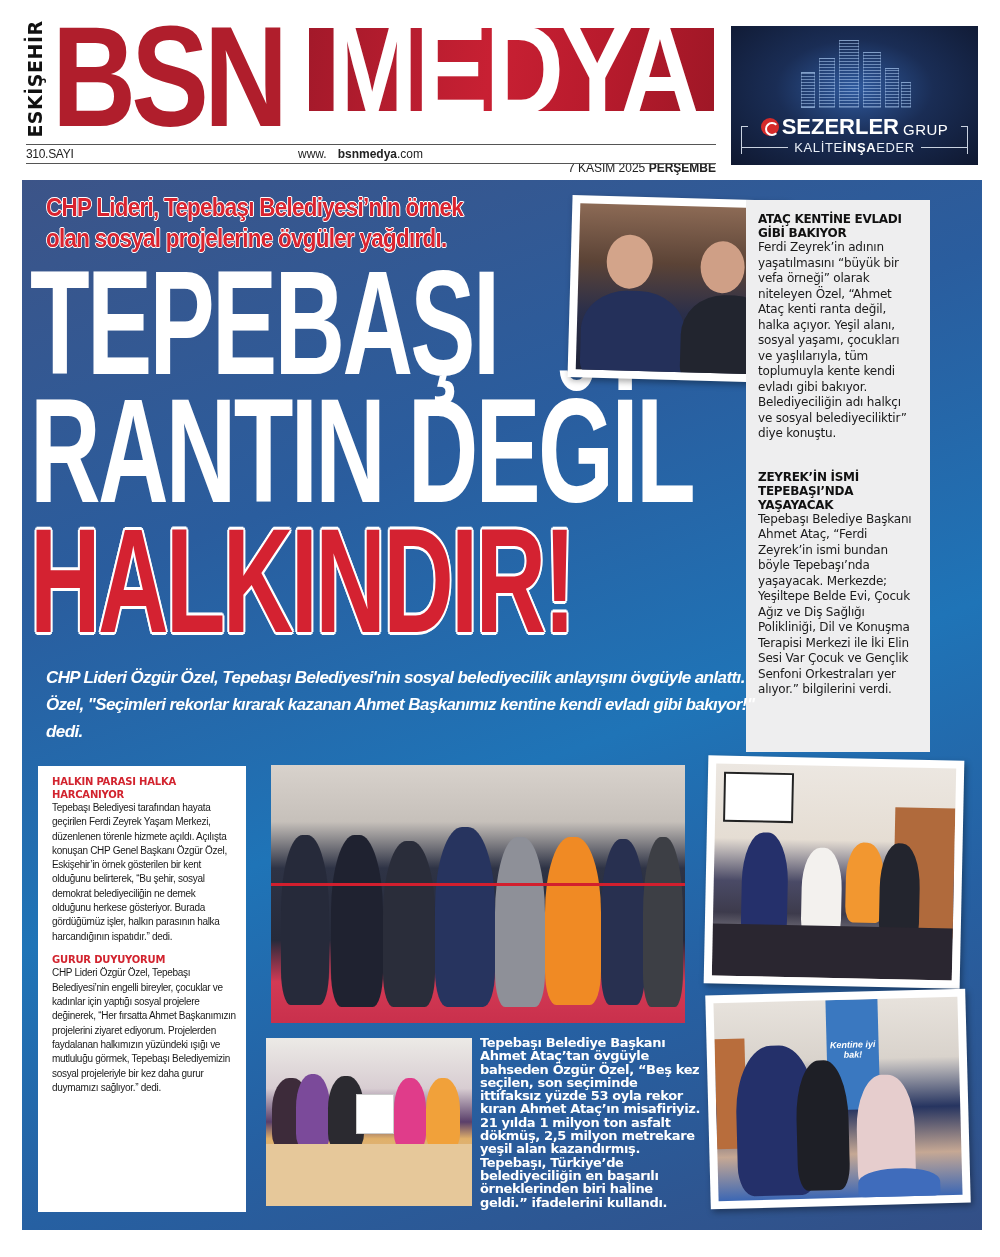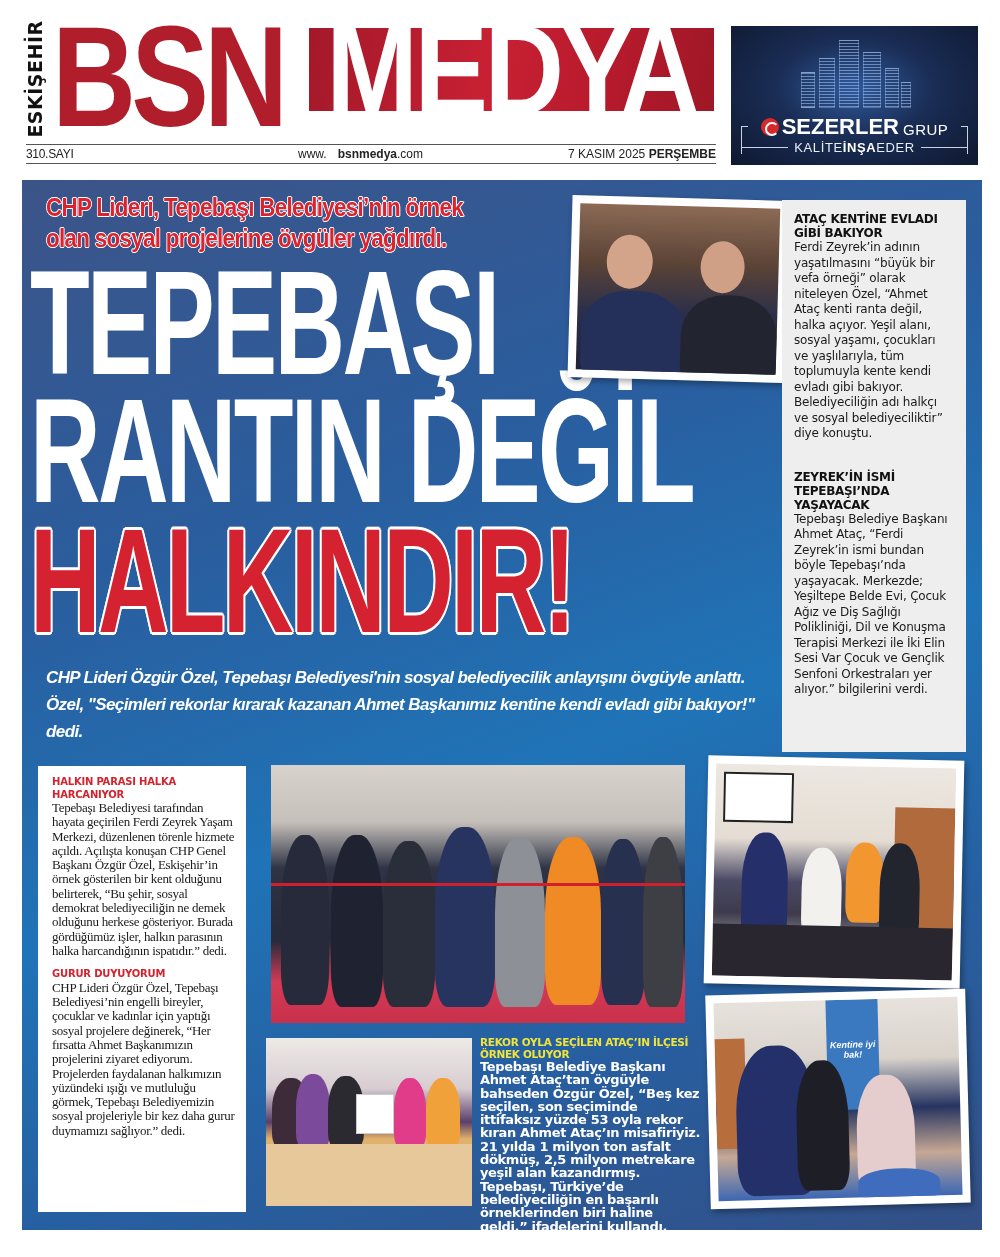--- a/index.html
+++ b/index.html
@@ -36,21 +36,21 @@
   .masthead-rule { position: absolute; left: 26px; width: 690px; height: 1px; background: #555; }
   .masthead-rule.top { top: 144px; }
   .masthead-rule.bottom { top: 163px; }
   .issue-line {
     position: absolute; left: 26px; top: 146px; width: 690px; height: 20px;
     font-family: "Liberation Sans", sans-serif; font-size: 12px; color: #222;
   }
   .issue-line .issue { position: absolute; left: 0; top: 1px; letter-spacing: -0.3px; }
   .issue-line .website { position: absolute; left: 272px; top: 1px; }
   .issue-line .website b { font-weight: 700; padding-left: 11px; }
-  .issue-line .date { position: absolute; right: 0; top: 1px; }
+  .issue-line .date { position: absolute; right: 0; top: 15px; }
   .issue-line .date b { font-weight: 900; }
 
   
   .ad {
     position: absolute; left: 731px; top: 26px; width: 247px; height: 139px;
     background: radial-gradient(ellipse at 50% 45%, #2f5a9e 0%, #1a2d55 45%, #0f1830 100%);
     overflow: hidden;
   }
   .ad .towers { position: absolute; left: 70px; top: 14px; width: 110px; height: 68px; }
   .ad .tower { position: absolute; bottom: 0; background: repeating-linear-gradient(0deg, rgba(170,200,240,0.55) 0 1px, transparent 1px 3px); border: 1px solid rgba(170,200,240,0.35); }
@@ -109,33 +109,33 @@
   
   .photo {
     position: absolute; background: #fff; padding: 8px; box-shadow: 2px 3px 6px rgba(0,0,0,0.35);
   }
   .photo .img { width: 100%; height: 100%; position: relative; overflow: hidden; }
 
   .photo-top { left: 548px; top: 18px; width: 216px; height: 182px; transform: rotate(1.6deg); }
   .photo-top .img { background: linear-gradient(180deg, #8c6a55 0%, #5b4336 35%, #2b2f4a 65%, #1e2338 100%); }
 
   .sidebar-right {
-    position: absolute; left: 760px; top: 20px; width: 184px; height: 552px;
+    position: absolute; left: 724px; top: 20px; width: 184px; height: 552px;
     background: #eeeeef; padding: 12px 14px 0 12px;
   }
   .sb-head { font-family: "DejaVu Sans", sans-serif; font-weight: 900; font-size: 12px; line-height: 14px; color: #111; letter-spacing: -0.3px; }
   .sb-body { font-family: "DejaVu Sans", sans-serif; font-size: 12px; line-height: 15.5px; color: #1a1a1a; letter-spacing: -0.2px; margin-bottom: 28px; white-space: pre-line; }
 
   
   .box-left {
     position: absolute; left: 16px; top: 586px; width: 208px; height: 446px;
     background: #fff; padding: 10px 10px 0 14px;
   }
   .bl-head { font-family: "DejaVu Sans", sans-serif; font-weight: 900; font-size: 10px; line-height: 12.5px; color: #d2232e; letter-spacing: -0.2px; }
-  .bl-body { font-family: Liberation Serif, serif; font-size: 13px; line-height: 14.3px; color: #1a1a1a; letter-spacing: -0.3px; margin-bottom: 10px; white-space: pre-line; }
+  .bl-body { font-family: Liberation Sans, sans-serif; font-size: 10px; line-height: 14.3px; color: #1a1a1a; letter-spacing: -0.3px; margin-bottom: 10px; white-space: pre-line; }
 
   .photo-ribbon { left: 249px; top: 585px; width: 414px; height: 258px; padding: 0; box-shadow: none; background: transparent; }
   .photo-ribbon .img { background: linear-gradient(180deg, #d8d2cc 0%, #c6c0ba 22%, #2e3345 40%, #262a3a 68%, #d33a55 84%, #c9304c 100%); }
 
   .photo-craft { left: 684px; top: 578px; width: 256px; height: 228px; transform: rotate(1.2deg); }
   .photo-craft .img { background: linear-gradient(180deg, #ece7e1 0%, #e5ddd3 35%, #4a4a66 55%, #3d3b4c 70%, #efeae6 100%); }
 
   .photo-bag { left: 686px; top: 812px; width: 260px; height: 214px; transform: rotate(-1.5deg); }
   .photo-bag .img { background: linear-gradient(180deg, #e7e2dc 0%, #d9d3cc 30%, #263460 55%, #c6a894 78%, #3c67b4 100%); }
 
@@ -270,17 +270,16 @@
       <div class="fig" style="left:30px;top:36px;width:34px;height:74px;background:#7b4a9a;"></div>
       <div class="fig" style="left:62px;top:38px;width:36px;height:72px;background:#2b2a30;"></div>
       <div style="position:absolute;left:90px;top:56px;width:38px;height:40px;background:#fff;border:1px solid #ccc;"></div>
       <div class="fig" style="left:128px;top:40px;width:32px;height:70px;background:#e03c8a;"></div>
       <div class="fig" style="left:160px;top:40px;width:34px;height:70px;background:#f1a13a;"></div>
       <div style="position:absolute;left:0;top:106px;width:100%;height:62px;background:#e6c89a;"></div>
     </div>
   </div>
 
   <section class="story-bottom">
-    <div class="sbt-head">REKOR OYLA SEÇİLEN ATAÇ’IN İLÇESİ ÖRNEK OLUYOR</div>
     <div class="sbt-body">Tepebaşı Belediye Başkanı Ahmet Ataç’tan övgüyle bahseden Özgür Özel, “Beş kez seçilen, son seçiminde ittifaksız yüzde 53 oyla rekor kıran Ahmet Ataç’ın misafiriyiz. 21 yılda 1 milyon ton asfalt dökmüş, 2,5 milyon metrekare yeşil alan kazandırmış. Tepebaşı, Türkiye’de belediyeciliğin en başarılı örneklerinden biri haline geldi.” ifadelerini kullandı.</div>
   </section>
 
 </main>
 
 </body></html>

